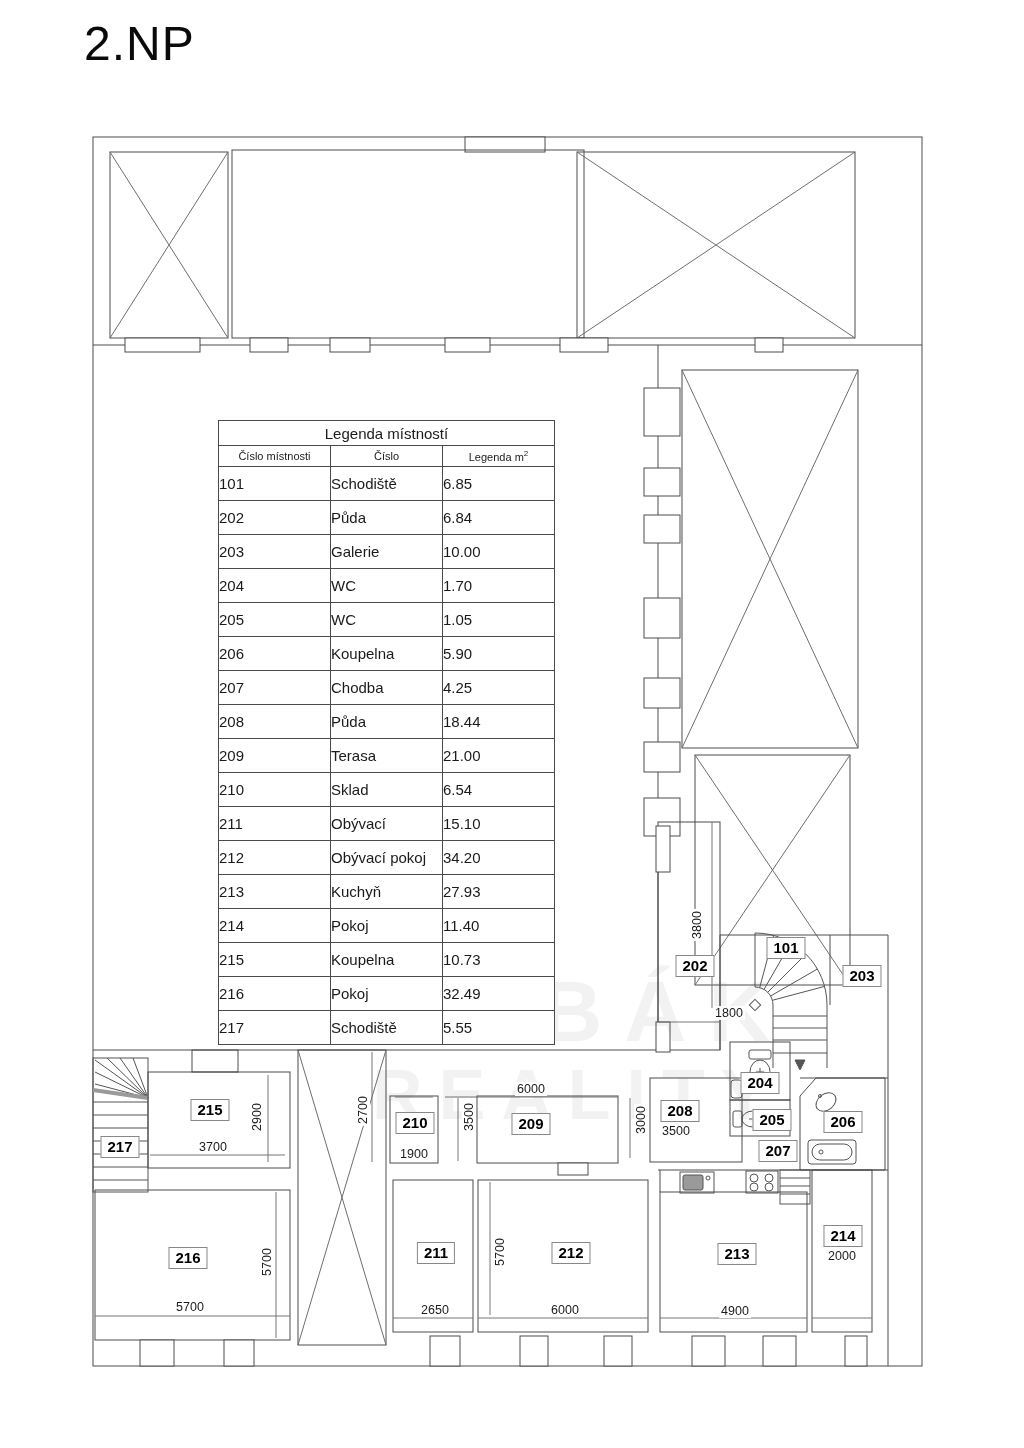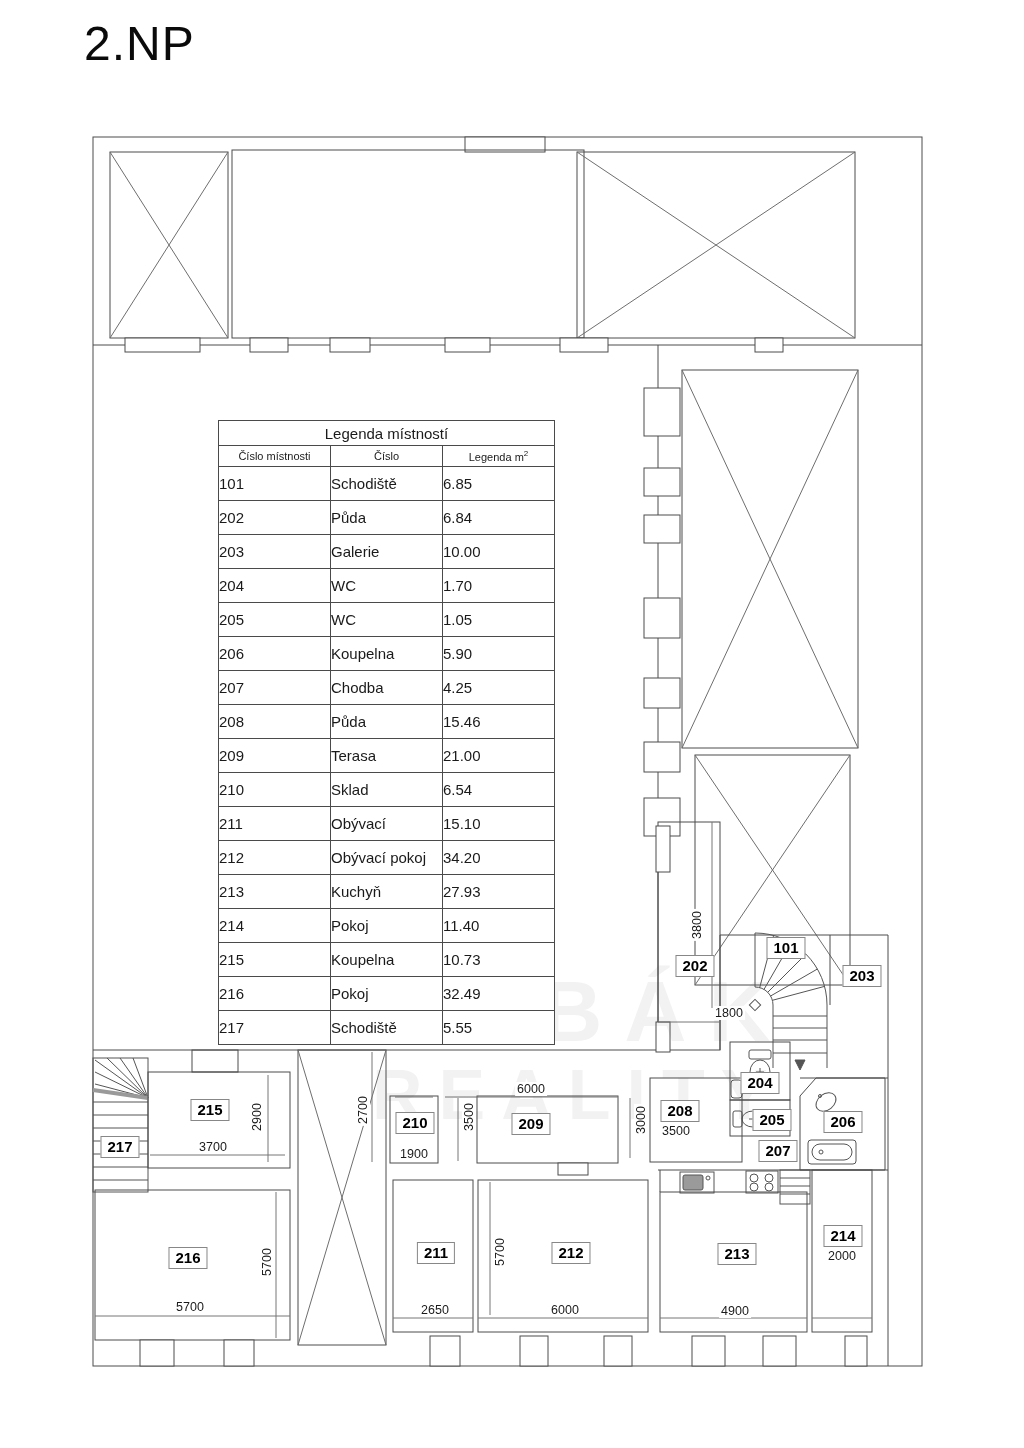--- a/index.html
+++ b/index.html
@@ -291,21 +291,21 @@
 
       <tr>
         <td>207</td>
         <td>Chodba</td>
         <td>4.25</td>
       </tr>
 
       <tr>
         <td>208</td>
         <td>Půda</td>
-        <td>15.46</td>
+        <td>18.44</td>
       </tr>
 
       <tr>
         <td>209</td>
         <td>Terasa</td>
         <td>21.00</td>
       </tr>
 
       <tr>
         <td>210</td>

